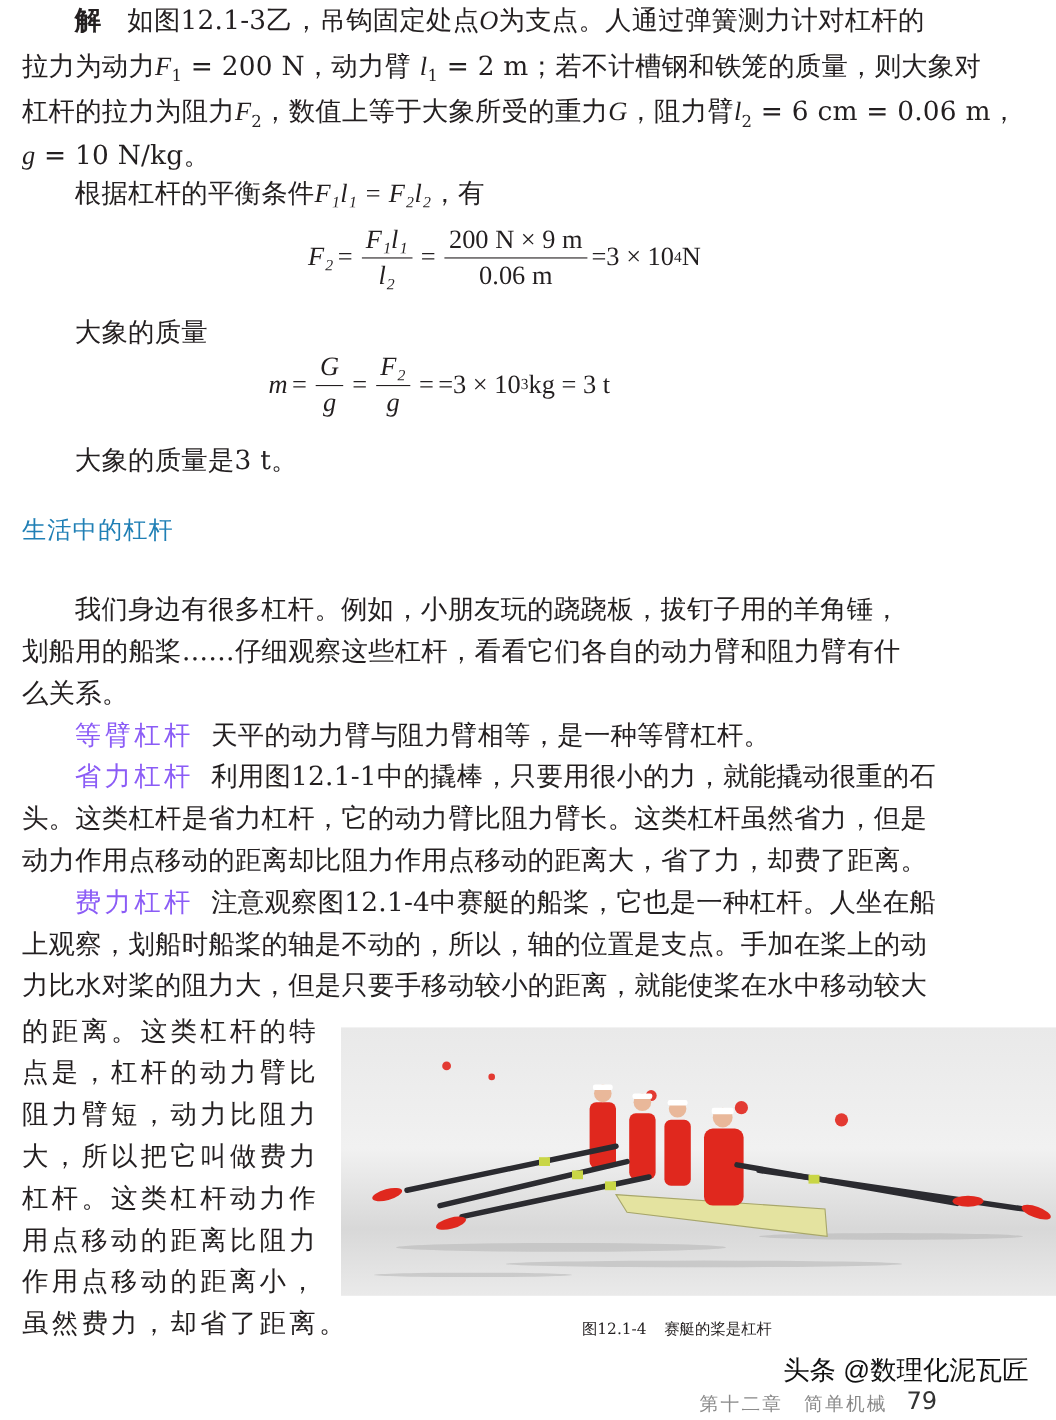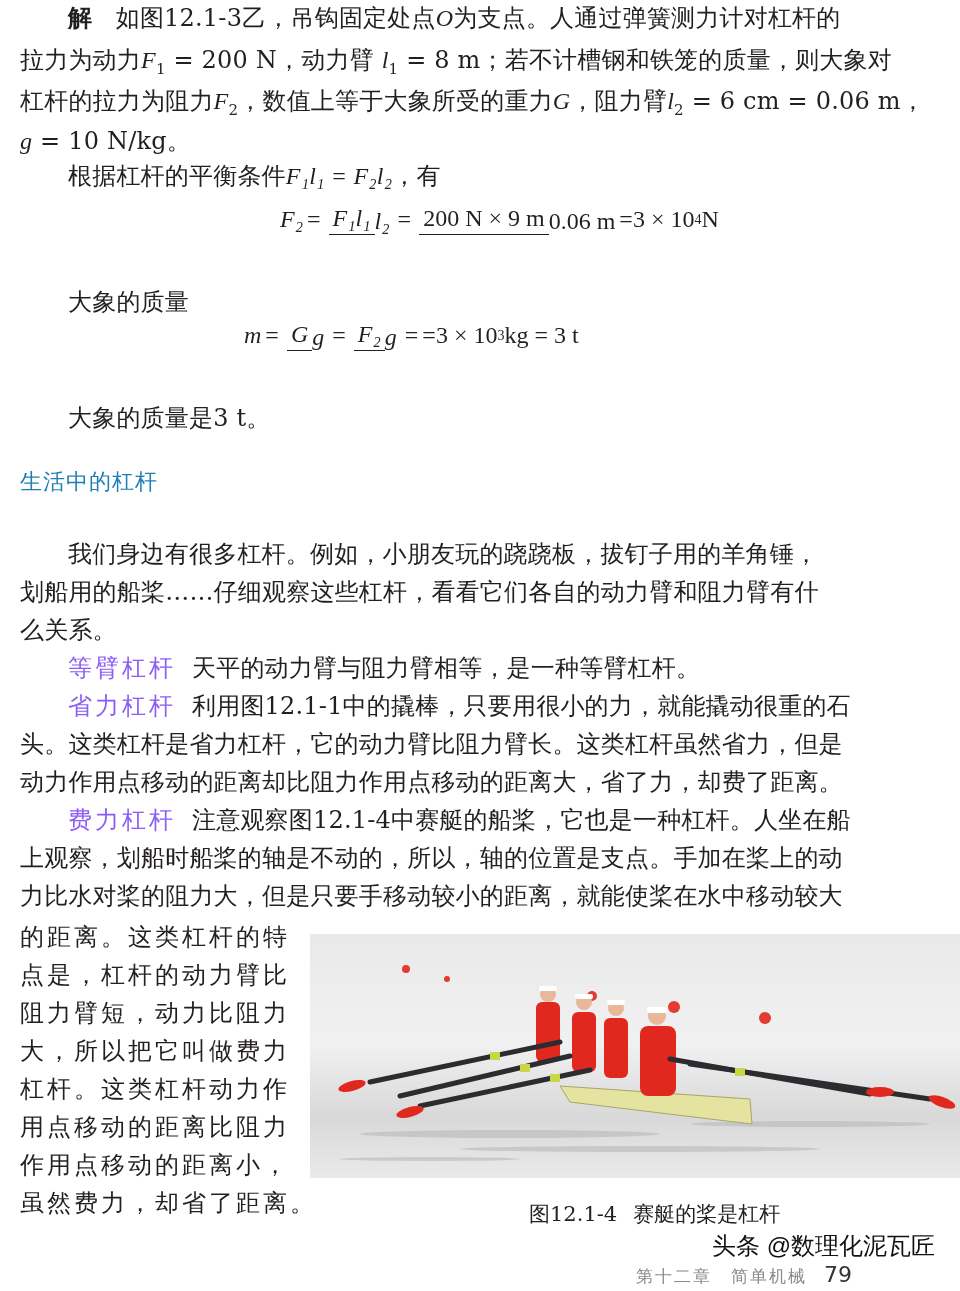--- a/index.html
+++ b/index.html
@@ -8,42 +8,42 @@
   .line { position: absolute; left: 20px; font-size: 24px; line-height: 28px; white-space: nowrap; letter-spacing: 0.2px; }
   .indent { left: 68px; }
   .bold { font-weight: bold; }
   .it { font-style: italic; font-family: "Liberation Serif", "DejaVu Serif", serif; }
   .sub { font-size: 15px; vertical-align: -6px; }
   .sup { font-size: 14px; vertical-align: 10px; }
   .term { color: #8b5cf6; letter-spacing: 3px; margin-right: 16px; }
   .heading { position: absolute; left: 20px; top: 467px; font-family: "DejaVu Sans", "Liberation Sans", sans-serif;
              font-size: 22px; color: #1f7fb5; letter-spacing: 1px; }
   .formula { position: absolute; display: flex; align-items: center; font-family: "Liberation Serif", "DejaVu Serif", serif; font-size: 24px; }
-  .frac { display: inline-flex; align-items: center; margin: 0 4px; }
+  .frac { display: inline-flex; flex-direction: column; align-items: center; margin: 0 4px; }
   .frac .num { padding: 0 4px 2px; border-bottom: 1px solid #231f20; line-height: 28px; }
   .frac .den { padding-top: 2px; line-height: 28px; }
   .eq { margin: 0 4px; }
   .narrow { position: absolute; left: 20px; font-size: 24px; line-height: 38px; letter-spacing: 3px; white-space: nowrap; }
   .photo { position: absolute; left: 310px; top: 934px; width: 650px; height: 244px; overflow: hidden;
            background: linear-gradient(180deg, #e9e9e9 0%, #f1f1f1 45%, #d8d8d8 75%, #eaeaea 100%); }
-  .caption { position: absolute; left: 529px; top: 1200px; font-size: 21px; color: #231f20; }
+  .caption { position: absolute; left: 529px; top: 1200px; font-size: 14px; color: #231f20; }
   .caption span + span { margin-left: 16px; }
   .footer { position: absolute; left: 636px; top: 1265px; font-size: 17px; color: #8a8a8a; letter-spacing: 2px; }
   .pagenum { position: absolute; left: 824px; top: 1262px; font-family: "DejaVu Sans", "Liberation Sans", sans-serif; font-size: 22px; color: #333; }
   .watermark { position: absolute; left: 712px; top: 1230px; font-family: Liberation Sans, sans-serif;
                font-size: 24px; color: #111; text-shadow: 1px 1px 0 #fff, -1px -1px 0 #fff; }
 </style>
 </head>
 <body>
 
 <div class="line" style="top:4px; left:68px;">
   <span class="bold">解</span>&nbsp;&nbsp;&nbsp;<span>如图12.1-3乙，吊钩固定处点</span><span class="it">O</span><span>为支点。人通过弹簧测力计对杠杆的</span>
 </div>
 <div class="line" style="top:46px;">
-  <span>拉力为动力</span><span class="it">F</span><span class="sub">1</span><span> = 200 N，动力臂 </span><span class="it">l</span><span class="sub">1</span><span> = 8 m；若不计槽钢和铁笼的质量，则大象对</span>
+  <span>拉力为动力</span><span class="it">F</span><span class="sub">1</span><span> = 200 N，动力臂 </span><span class="it">l</span><span class="sub">1</span><span> = 2 m；若不计槽钢和铁笼的质量，则大象对</span>
 </div>
 <div class="line" style="top:87px;">
   <span>杠杆的拉力为阻力</span><span class="it">F</span><span class="sub">2</span><span>，数值上等于大象所受的重力</span><span class="it">G</span><span>，阻力臂</span><span class="it">l</span><span class="sub">2</span><span> = 6  cm = 0.06 m，</span>
 </div>
 <div class="line" style="top:127px;">
   <span class="it">g</span><span> = 10 N/kg。</span>
 </div>
 <div class="line indent" style="top:162px;">
   <span>根据杠杆的平衡条件</span><span class="it">F₁l₁ = F₂l₂</span><span>，有</span>
 </div>

